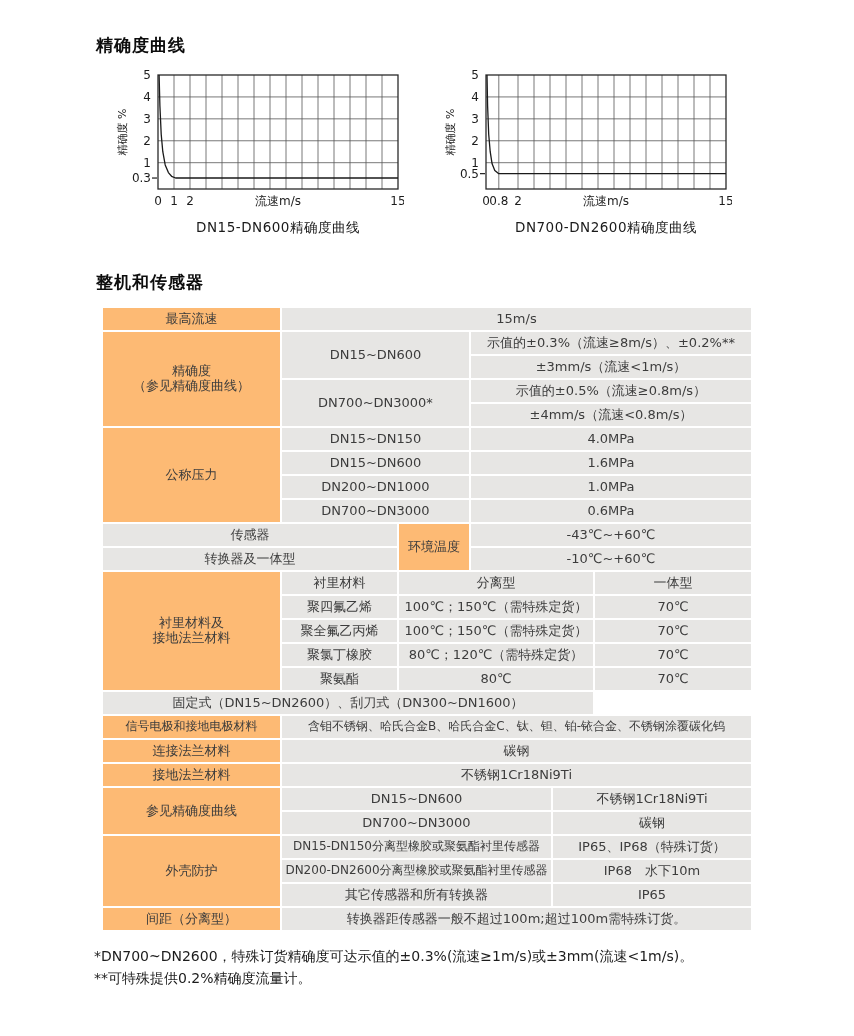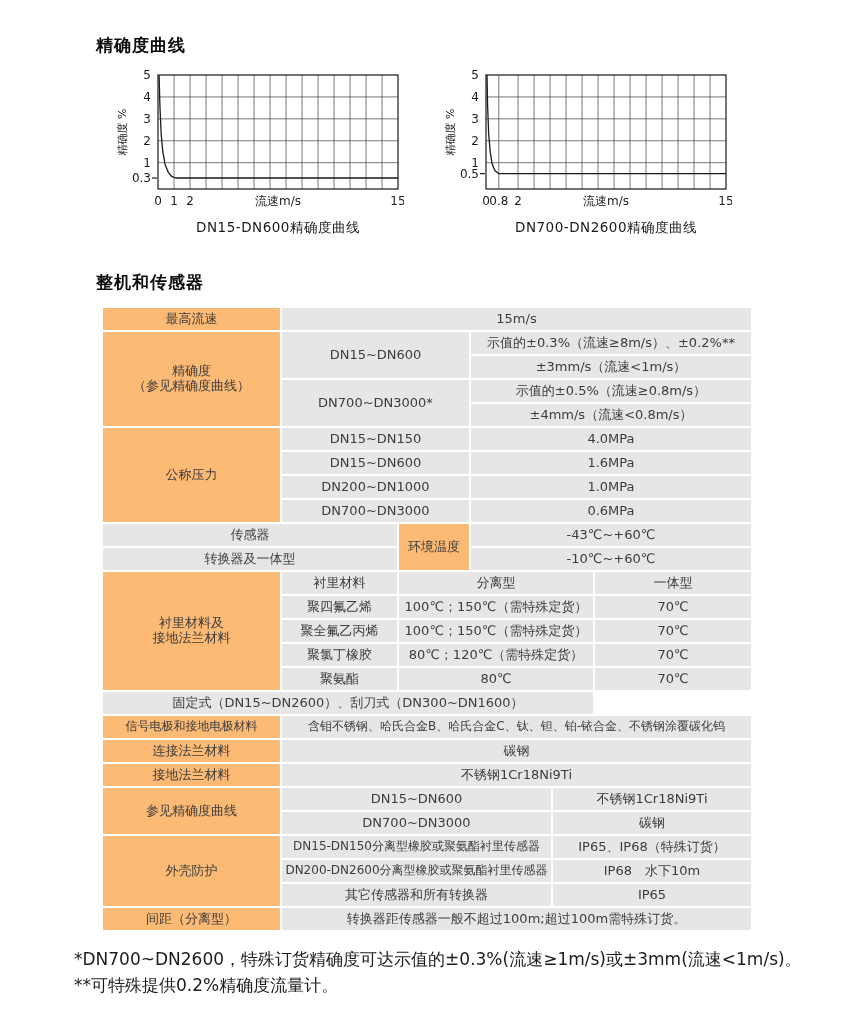--- a/index.html
+++ b/index.html
@@ -32,21 +32,21 @@
     background:#e7e6e4;color:#3c3c3c;font-size:13px;line-height:1.12;
     display:flex;align-items:center;justify-content:center;text-align:center;
     padding:0 2px;box-sizing:border-box;overflow:hidden;
   }
   .lbl{background:#fdba74;flex-direction:column;}
   .s2{grid-column:span 2}.s3{grid-column:span 3}.s5{grid-column:span 5}
   .r2{grid-row:span 2}.r3{grid-row:span 3}.r4{grid-row:span 4}.r5{grid-row:span 5}
   .xs{font-size:12px}
   .sm{font-size:12px}
   
-  .notes{margin:16px 0 0 74px;font-size:17px;color:#1c1c1c;line-height:1.55;}
+  .notes{margin:16px 0 0 94px;font-size:14px;color:#1c1c1c;line-height:1.55;}
   .notes p{margin:0;}
 </style>
 </head>
 <body>
 
 <h2 class="h-title">精确度曲线</h2>
 
 <div class="charts-row">
   <figure class="chart-fig">
     <svg class="chart-svg" width="292" height="144" viewBox="0 0 292 144">

